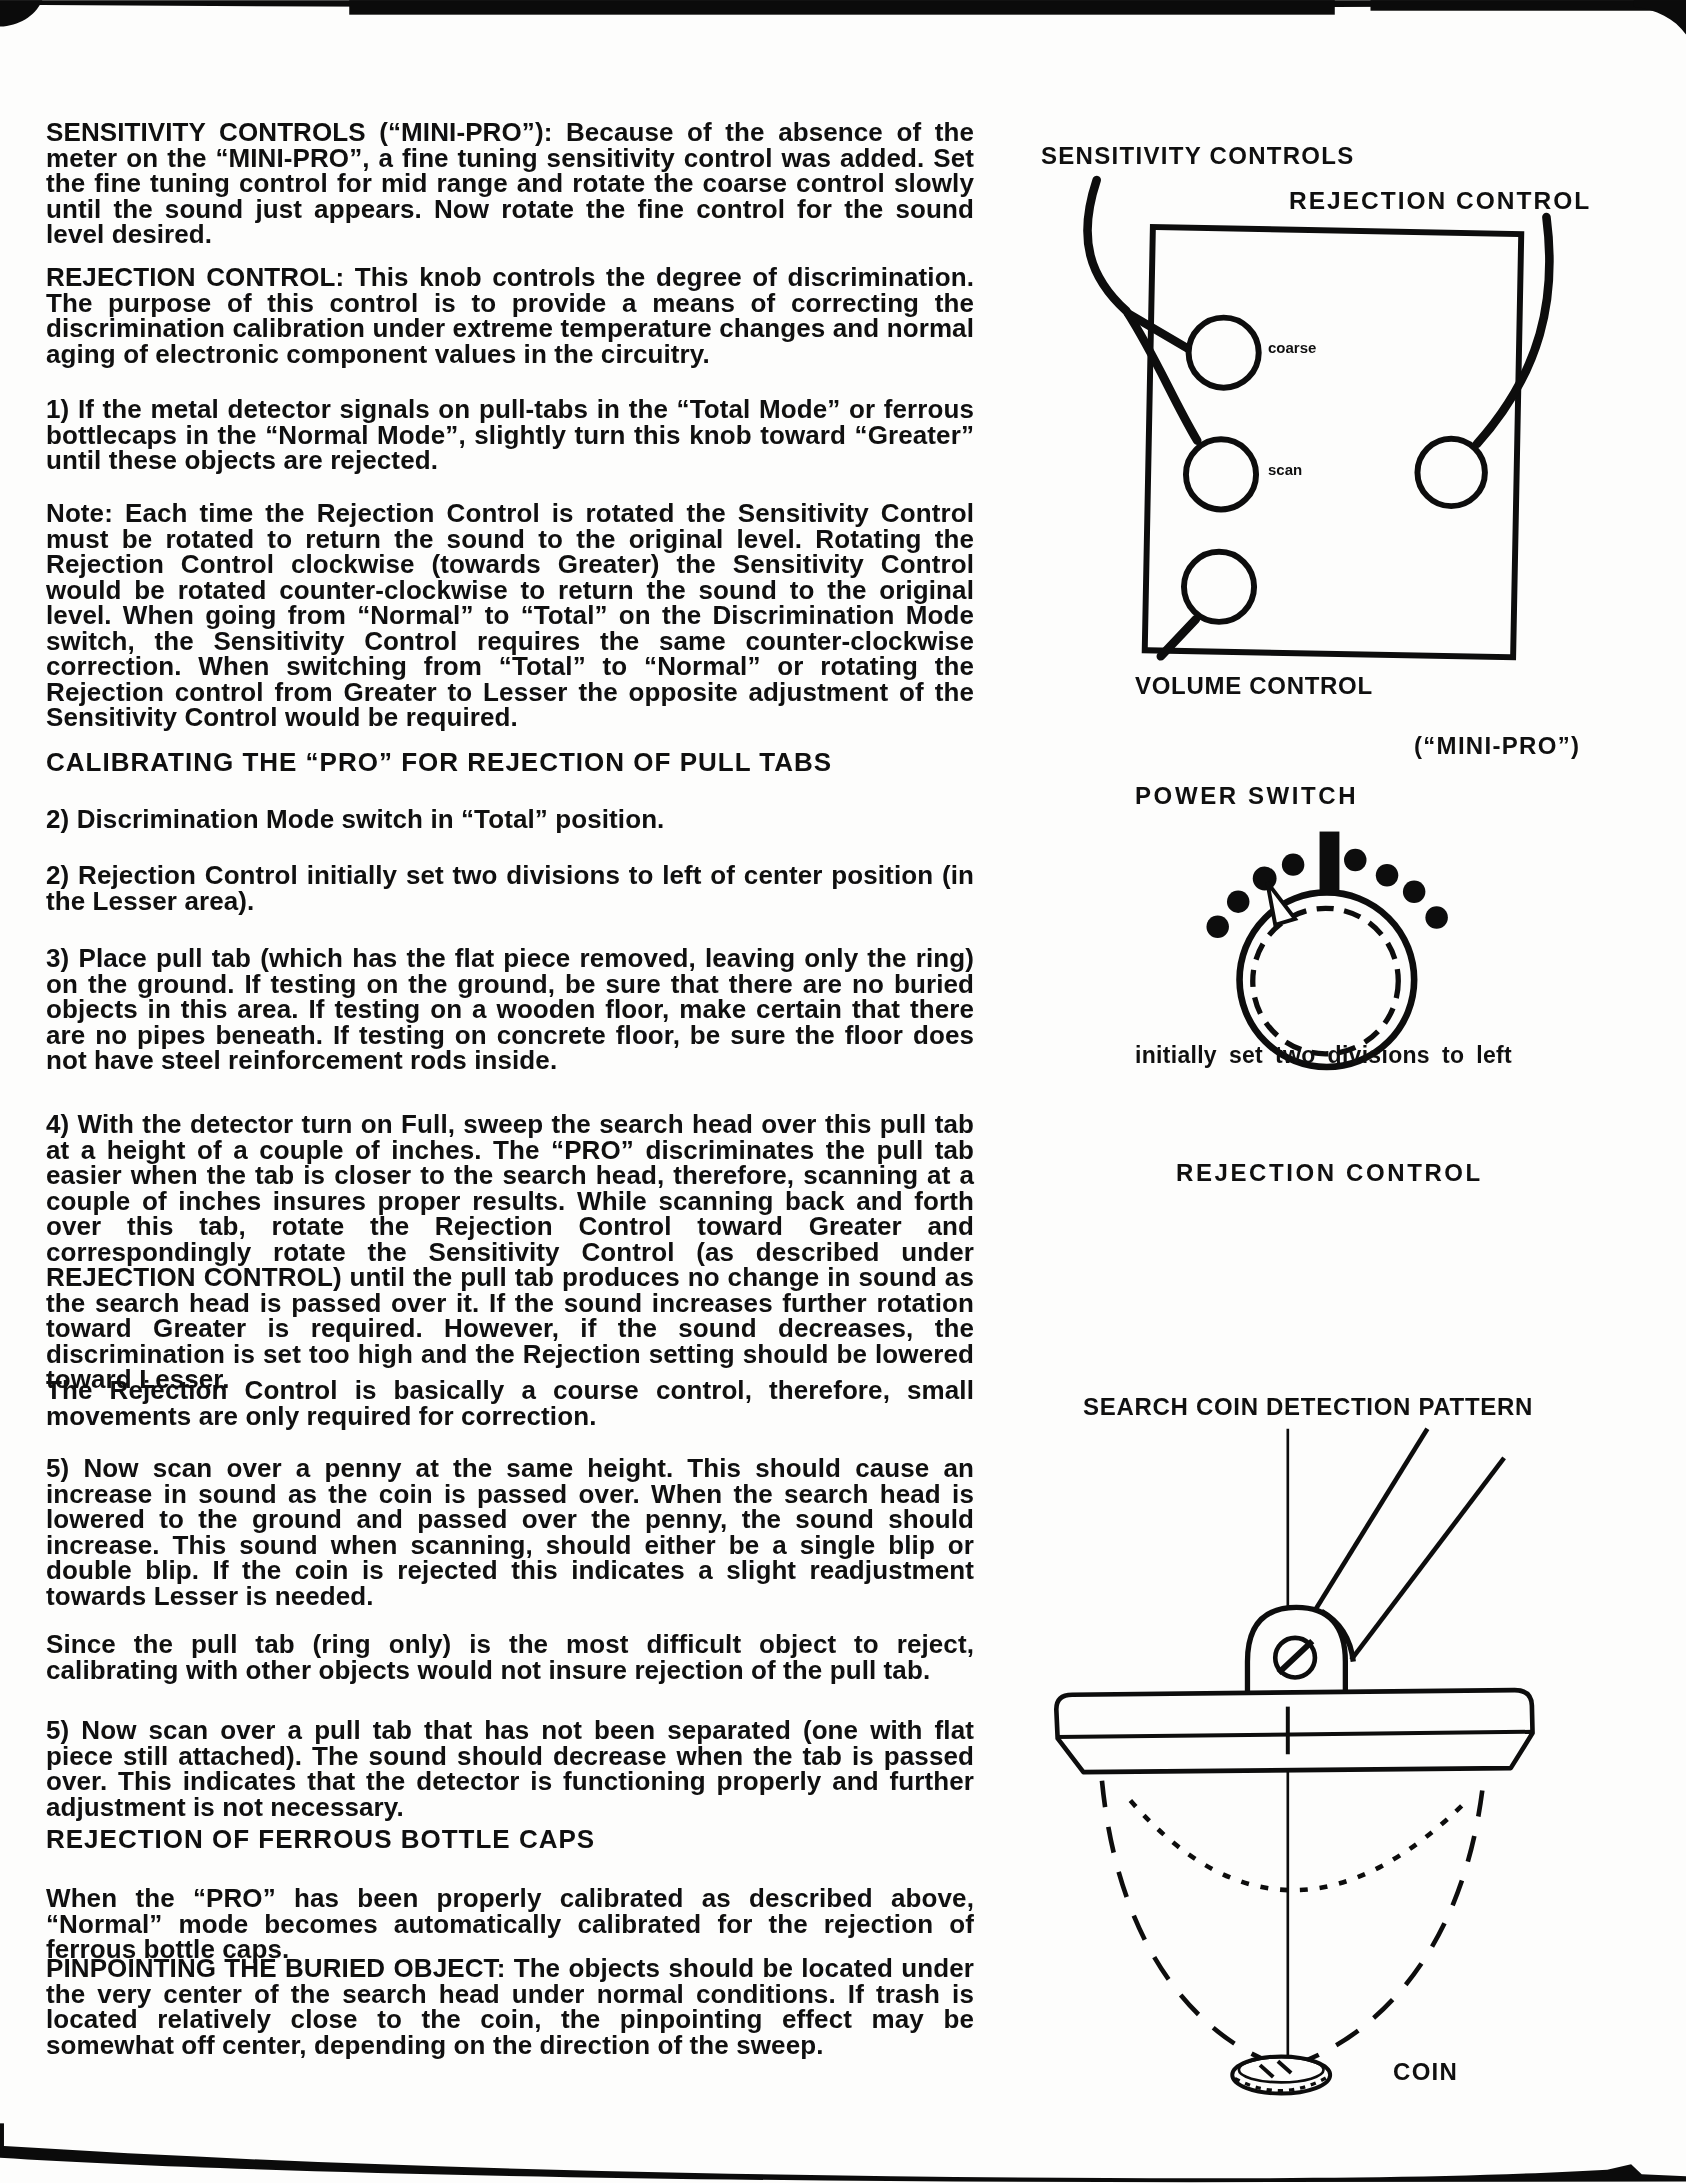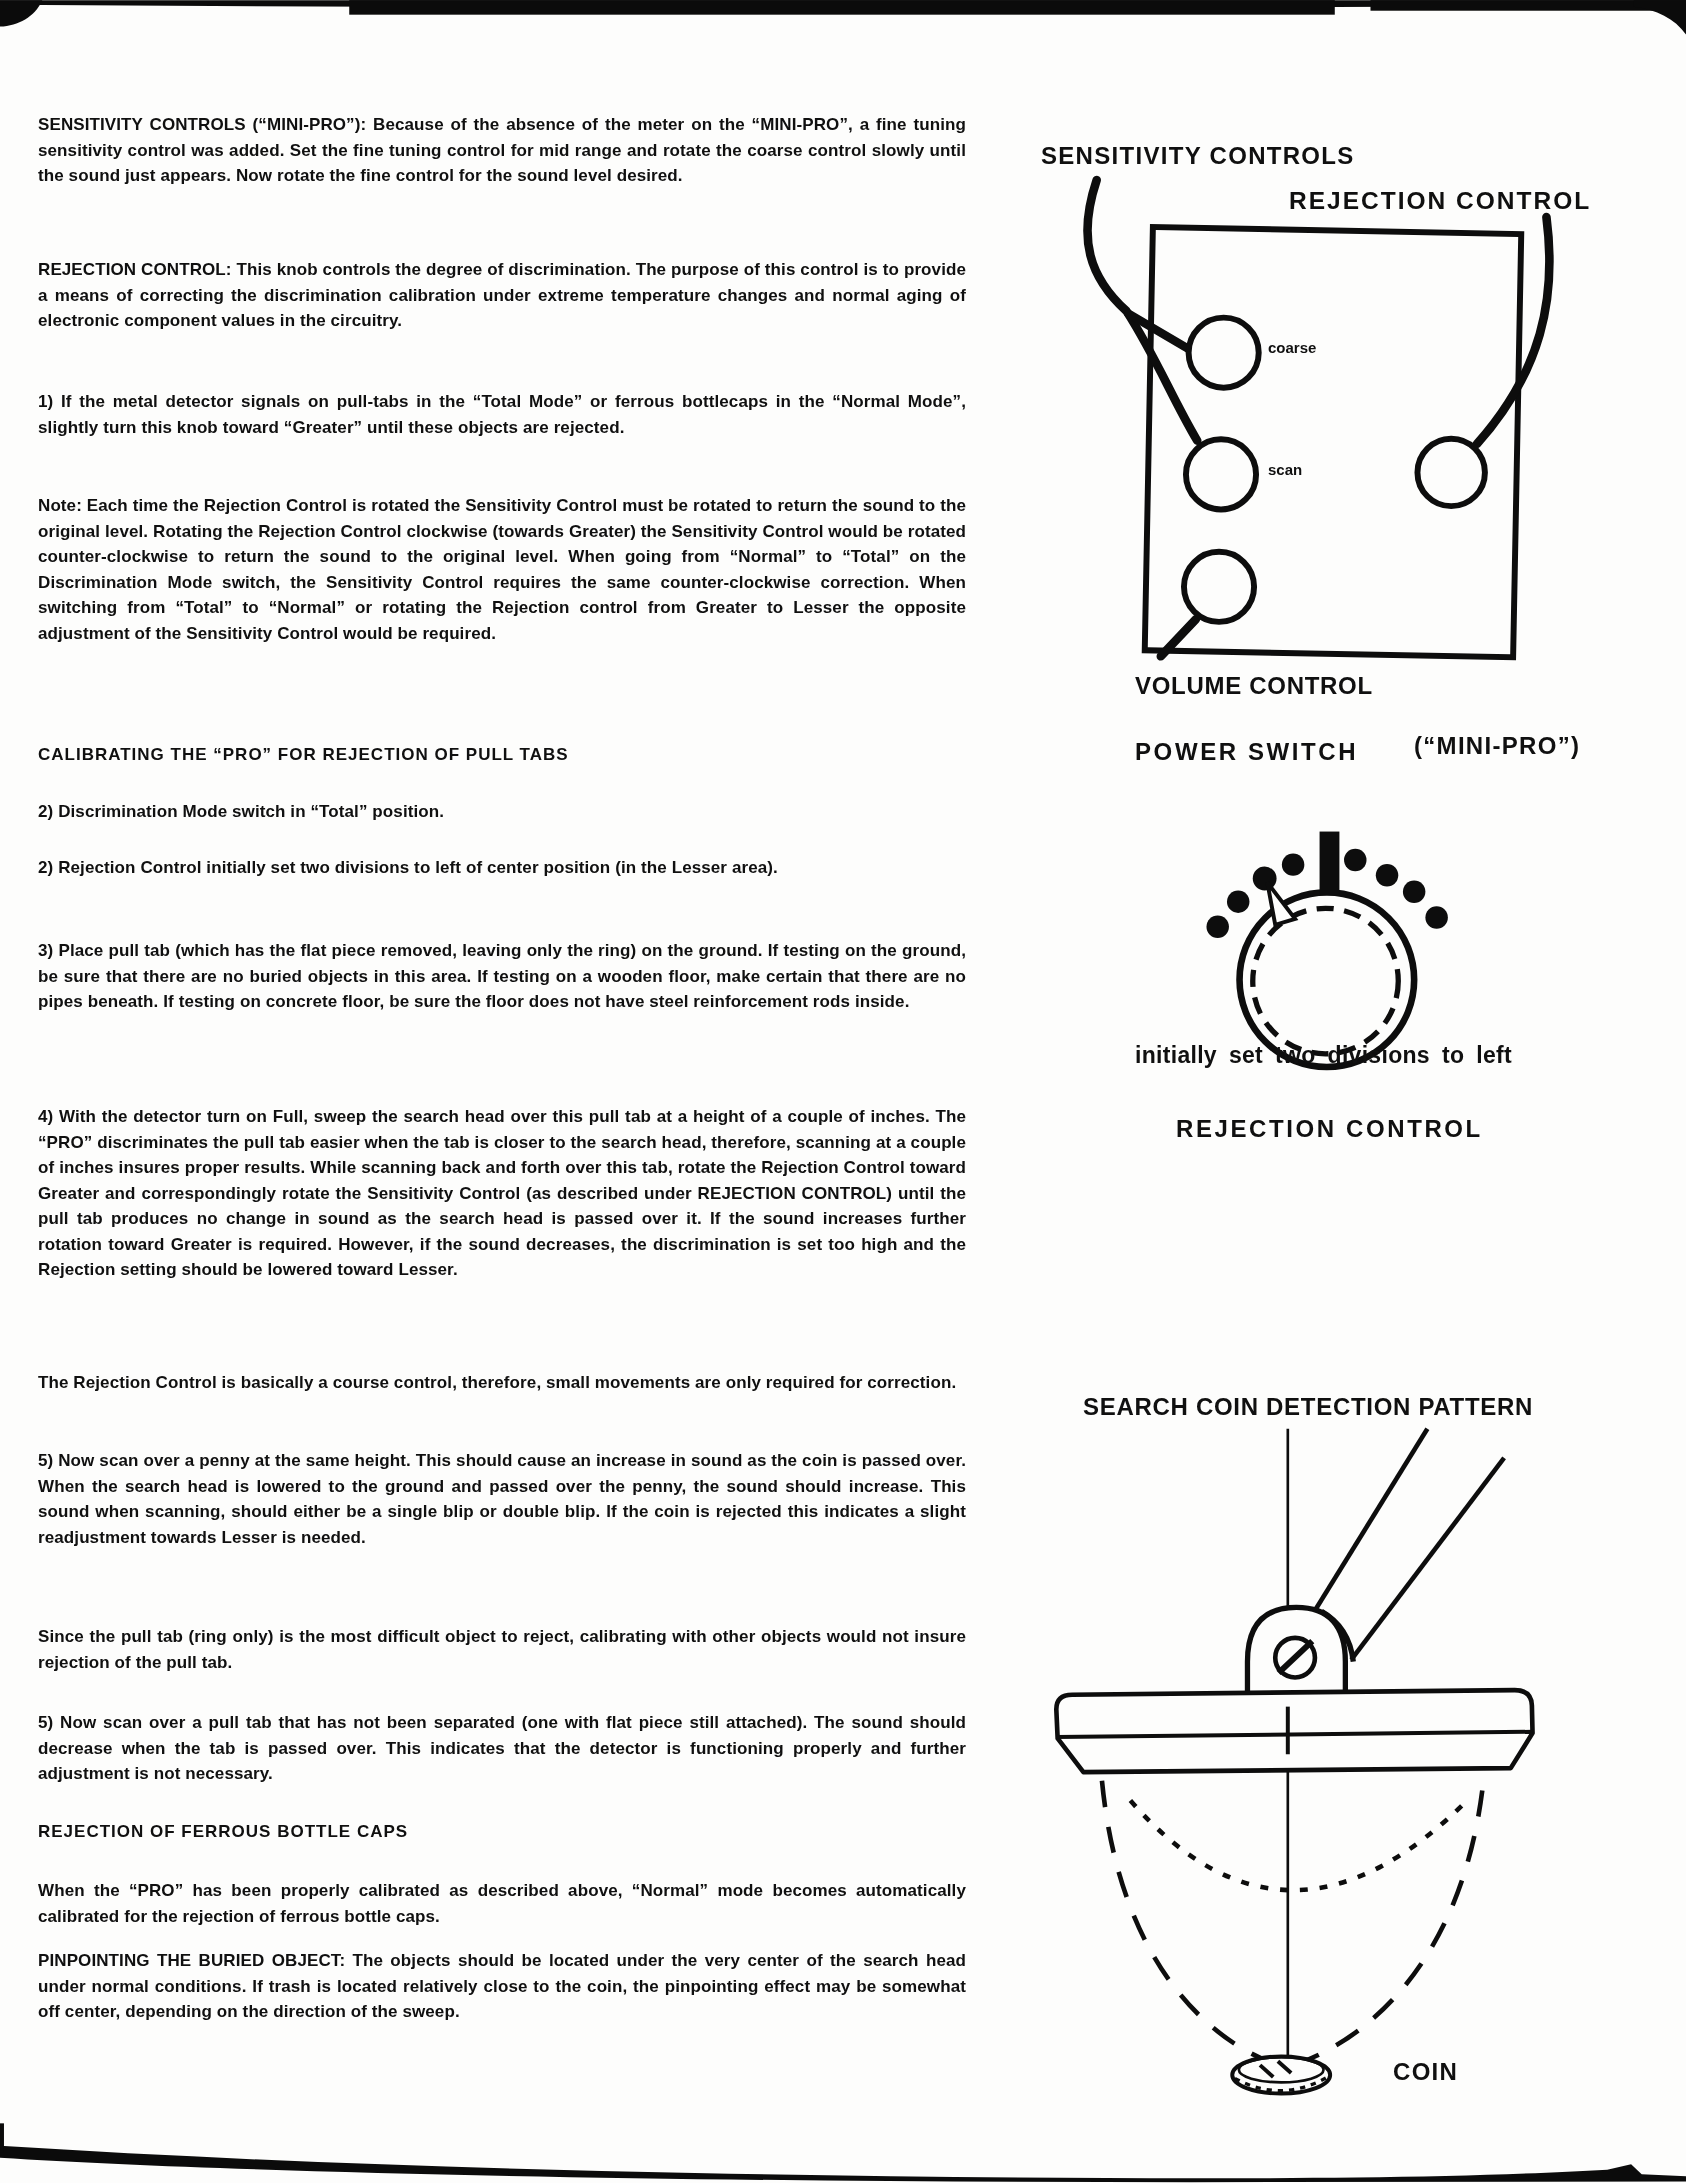--- a/index.html
+++ b/index.html
@@ -3,31 +3,31 @@
 <meta charset="utf-8">
 <style>
   html,body{margin:0;padding:0;}
   body{
     width:1686px;height:2183px;position:relative;overflow:hidden;
     background:#fdfdfc;color:#101010;
     font-family:"Liberation Sans", sans-serif;font-weight:700;
   }
   .artwork{position:absolute;left:0;top:0;width:1686px;height:2183px;}
   .para{
-    position:absolute;left:38px;width:928px;margin:0;
-    font-size:17px;line-height:25.5px;text-align:justify;letter-spacing:0.1px;
+    position:absolute;left:38px;width:928px;margin:8px;
+    font-size:26px;line-height:25.5px;text-align:justify;letter-spacing:0.1px;
   }
   .heading{letter-spacing:1px;text-align:left;}
   .dlabel{position:absolute;white-space:nowrap;line-height:1;text-align:right;}
   .fs33{font-size:15px;}
   .fs35{font-size:23px;}
   .fs36{font-size:24px;letter-spacing:1.3px;}
   .fs37{font-size:24.5px;letter-spacing:2px;}
   .fs38{font-size:24px;letter-spacing:0.7px;}
-  .ls4{letter-spacing:2.6px;}
+  .ls4{letter-spacing:2.6px;margin-top:44px;}
   .ls2{letter-spacing:1.3px;}
   .ws8{word-spacing:5.3px;letter-spacing:0.3px;}
 </style>
 </head>
 <body>
 
 <svg class="artwork" viewBox="0 0 2549 3300" aria-hidden="true">
 
   <g fill="#0b0b0b" stroke="none">
     <path d="M0,0 L2549,0 L2549,7 C1800,13 900,13 0,7 Z"></path>

